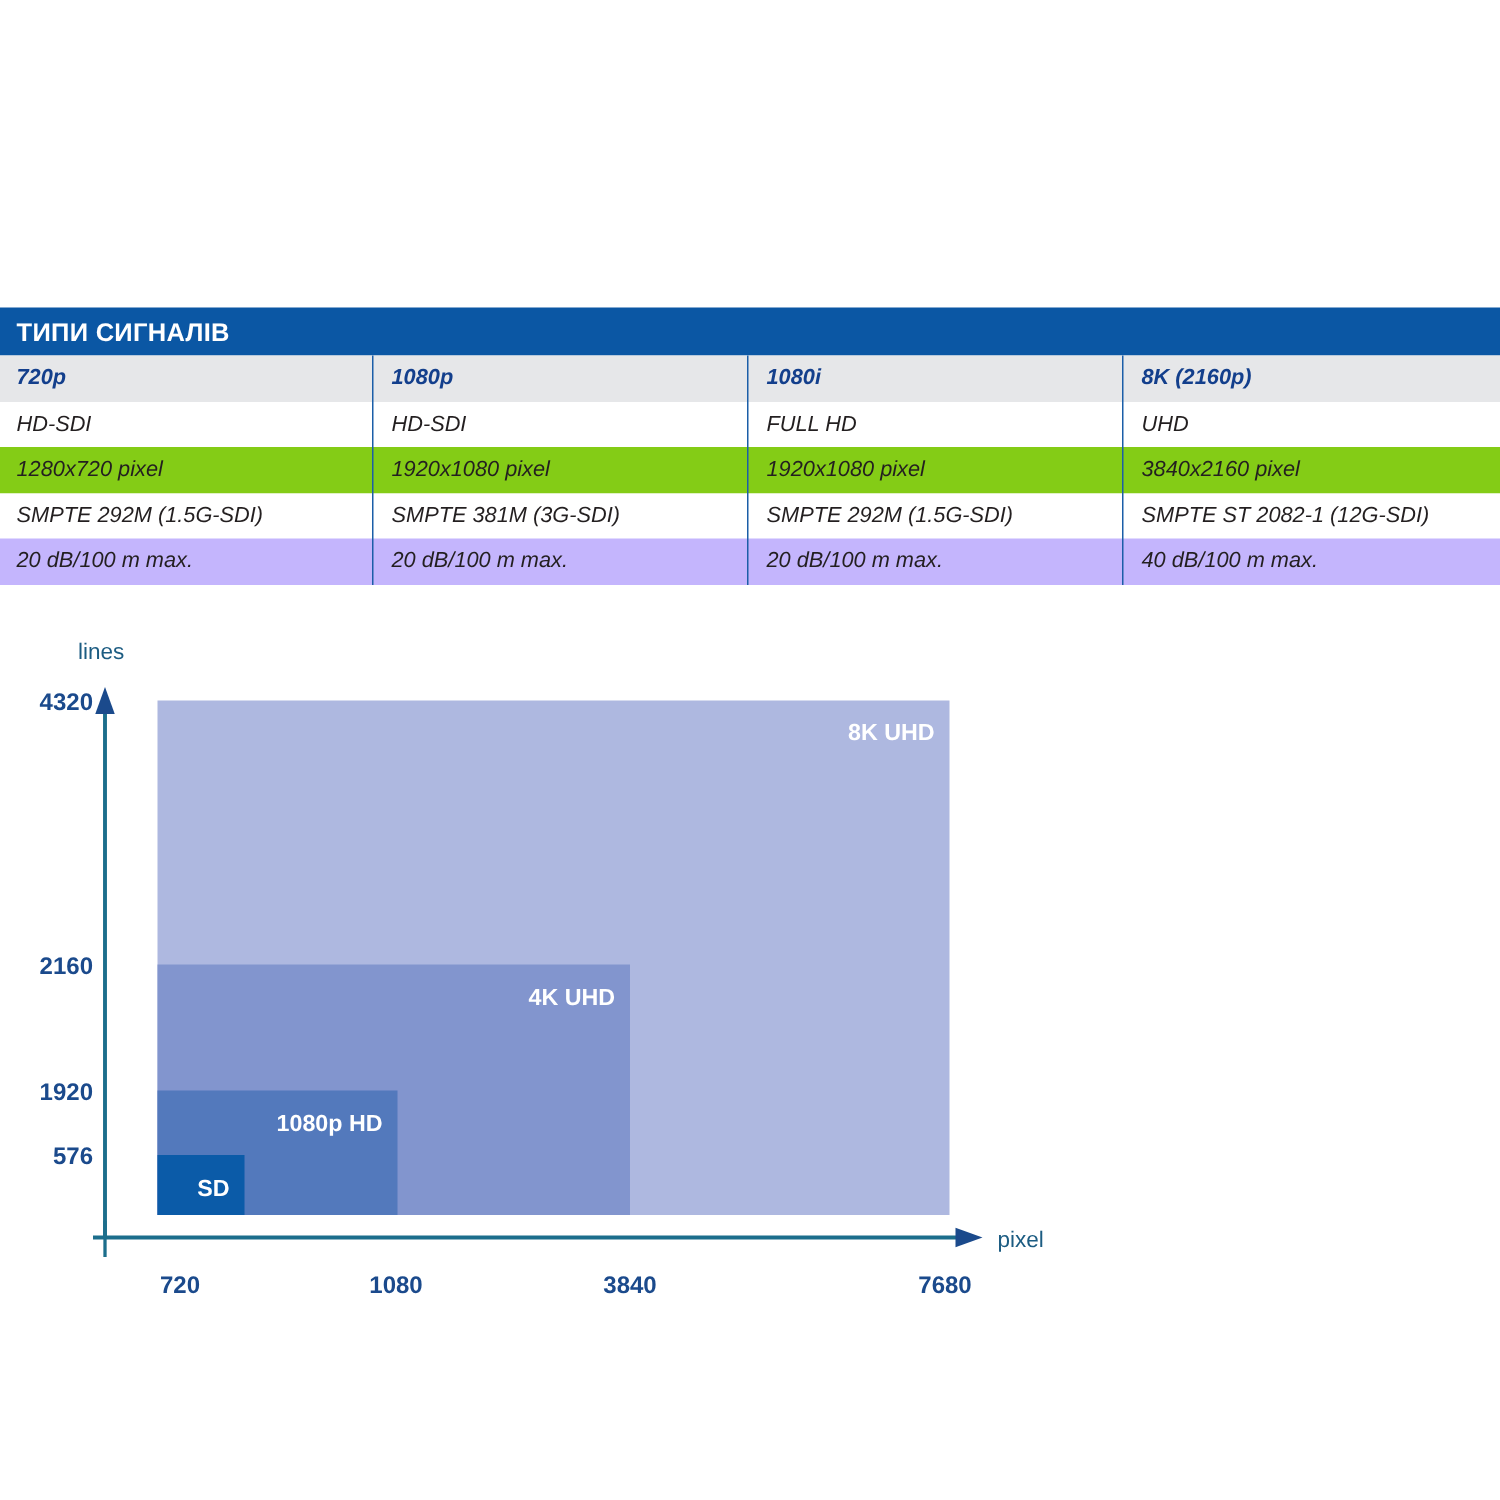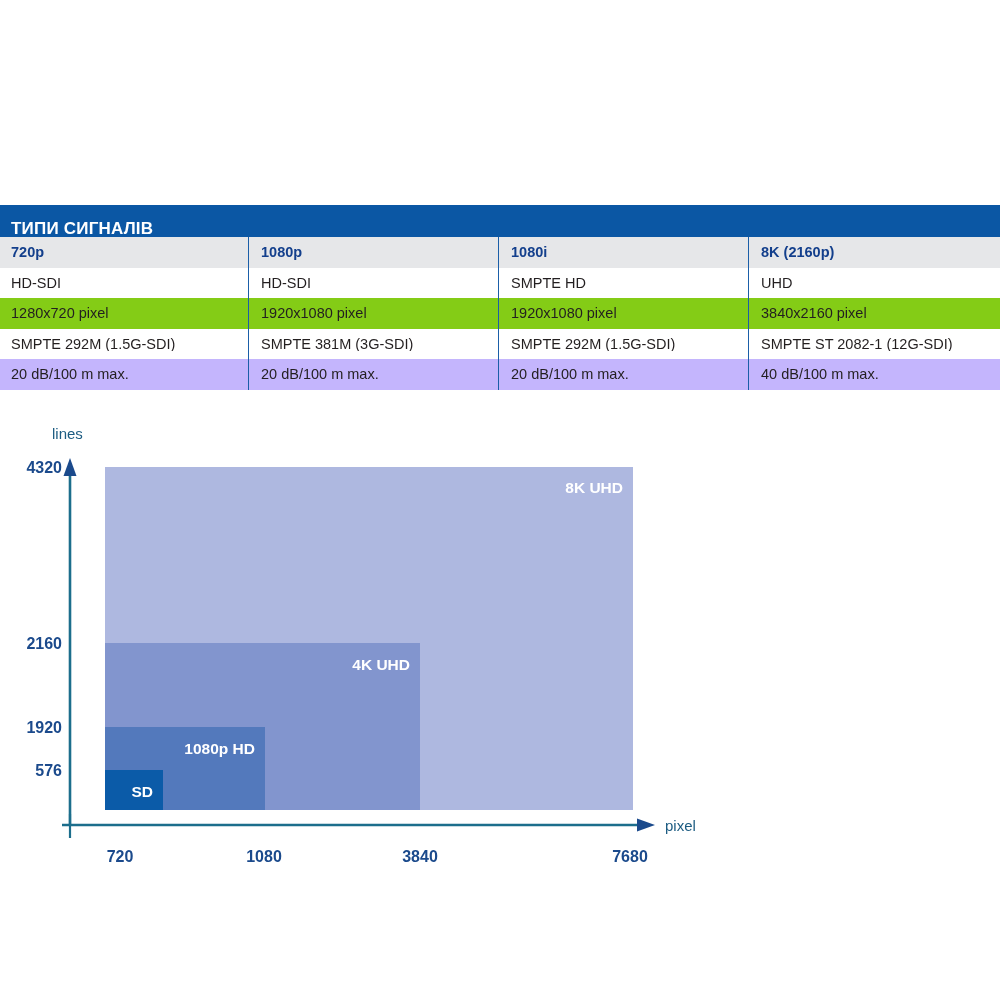--- a/index.html
+++ b/index.html
@@ -20,21 +20,21 @@
   .signal-table {
     position: absolute;
     left: 0;
     top: 205px;
     width: 1000px;
   }
   .table-header {
     background: #0B57A4;
     height: 32px;
     display: flex;
-    align-items: flex-end;
+    align-items: center;
     padding-left: 11px;
     box-sizing: border-box;
   }
   .table-header-title {
     color: #ffffff;
     font-size: 17px;
     font-weight: bold;
     letter-spacing: 0.2px;
     line-height: 1;
   }
@@ -52,20 +52,21 @@
 
   .table-cell {
     width: 250px;
     box-sizing: border-box;
     padding-left: 11px;
     font-size: 14.5px;
     color: #231F20;
     line-height: 1;
     white-space: nowrap;
     overflow: hidden;
+    font-style: italic;
   }
   .table-row.row-head .table-cell {
     color: #133F8C;
     font-weight: bold;
     font-size: 14.5px;
   }
 
   
   .col-divider {
     position: absolute;
@@ -123,21 +124,21 @@
     <div class="table-row row-head shade-gray" style="background: rgb(230, 231, 233);">
       <div class="table-cell">720p</div>
       <div class="table-cell">1080p</div>
       <div class="table-cell">1080i</div>
       <div class="table-cell">8K (2160p)</div>
     </div>
 
     <div class="table-row shade-white">
       <div class="table-cell">HD-SDI</div>
       <div class="table-cell">HD-SDI</div>
-      <div class="table-cell">SMPTE HD</div>
+      <div class="table-cell">FULL HD</div>
       <div class="table-cell">UHD</div>
     </div>
 
     <div class="table-row shade-gray" style="background: #84cc16;">
       <div class="table-cell">1280x720 pixel</div>
       <div class="table-cell">1920x1080 pixel</div>
       <div class="table-cell">1920x1080 pixel</div>
       <div class="table-cell">3840x2160 pixel</div>
     </div>
 

